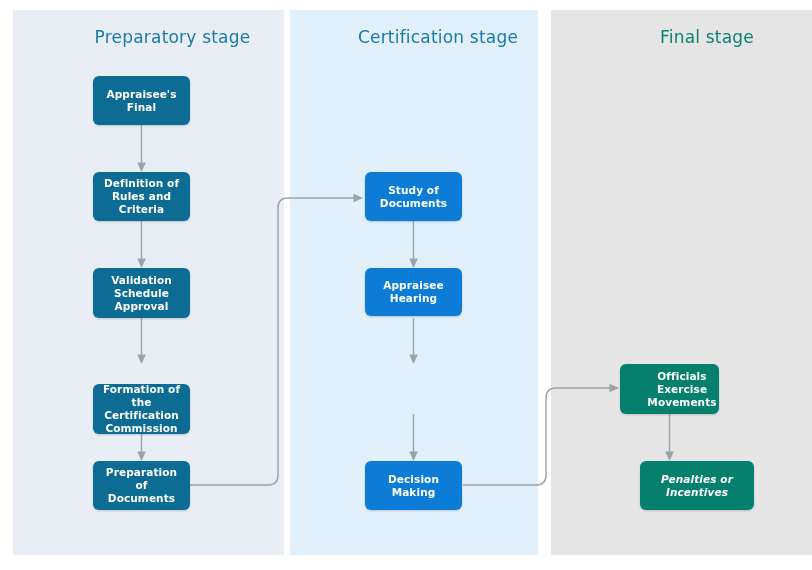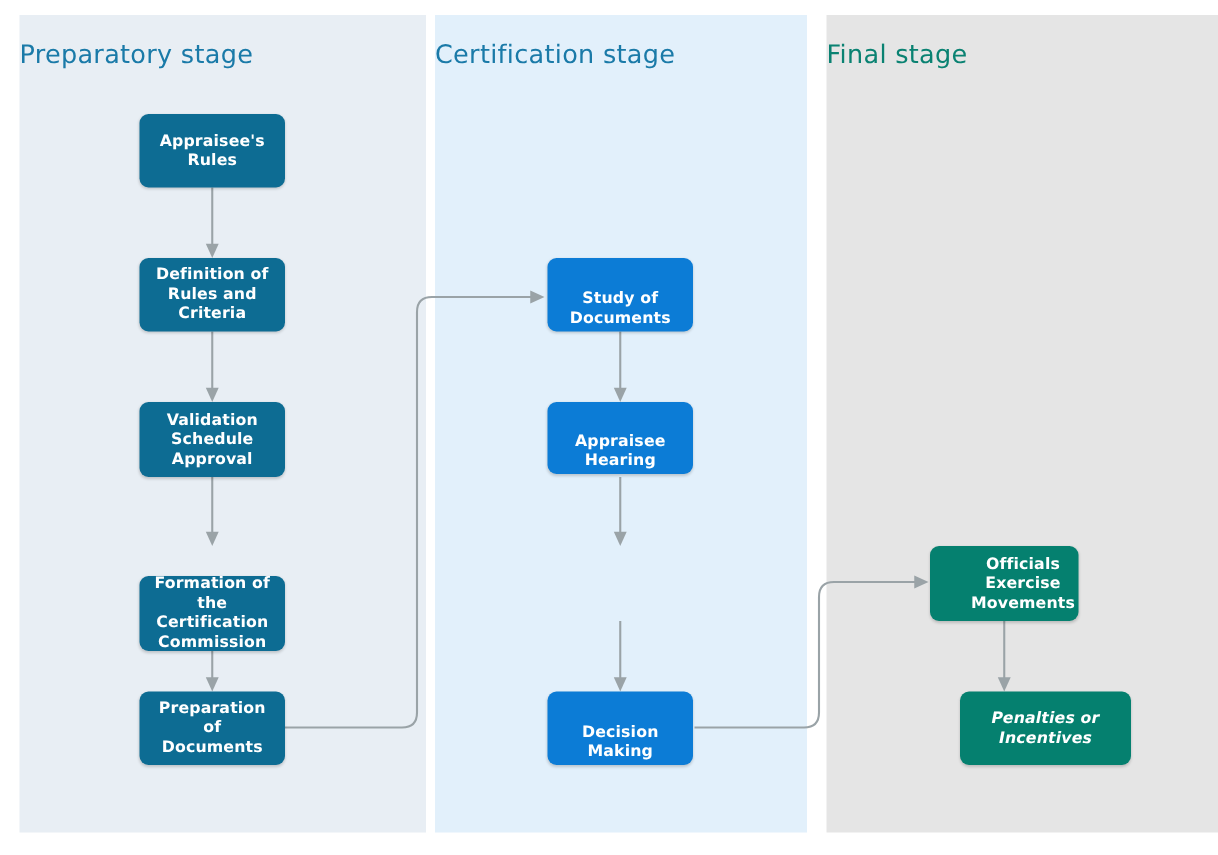--- a/index.html
+++ b/index.html
@@ -31,25 +31,26 @@
     box-sizing: border-box;
   }
   .stage-panel.prep   { left: 13px;  width: 271px; background: #e8eef4; }
   .stage-panel.cert   { left: 290px; width: 248px; background: #e2f0fb; }
   .stage-panel.final  { left: 551px; width: 264px; background: #e5e5e5; }
 
   .stage-title {
     position: absolute;
     top: 17px;
     width: 100%;
-    text-align: left;
+    text-align: center;
     font-size: 17px;
     font-weight: 400;
     letter-spacing: 0.2px;
     white-space: nowrap;
+    margin-left: 24px;
   }
   .stage-panel.prep  .stage-title { color: #1a7aa8; }
   .stage-panel.cert  .stage-title { color: #1a7aa8; }
   .stage-panel.final .stage-title { color: #0a8272; }
 
   .node {
     position: absolute;
     box-sizing: border-box;
     border-radius: 6px;
     display: flex;
@@ -58,21 +59,21 @@
     text-align: center;
     color: #ffffff;
     font-size: 10.5px;
     font-weight: 700;
     line-height: 13px;
     padding: 2px 6px;
     letter-spacing: 0.1px;
     box-shadow: 0 1px 2px rgba(0,0,0,0.18);
   }
   .node.prep  { background: #0d6c93; }
-  .node.cert  { background: #0c7cd6; align-items: flex-end; }
+  .node.cert  { background: #0c7cd6; }
   .node.final { background: #05806f; }
 
   svg.links {
     position: absolute;
     left: 0;
     top: 0;
     width: 812px;
     height: 570px;
     pointer-events: none;
   }
@@ -149,21 +150,21 @@
       <polygon class="arrowhead" points="619,388 609.5,383.7 609.5,392.3"></polygon>
     </g>
 
     <g>
       <line x1="669.5" y1="414" x2="669.5" y2="453"></line>
       <polygon class="arrowhead" points="669.5,461 665.2,451.5 673.8,451.5"></polygon>
     </g>
   </svg>
 
   <div class="node prep" style="left:93px;  top:76px;  width:97px; height:49px;">
-    <span>Appraisee's Rules</span>
+    <span>Appraisee's Final</span>
   </div>
 
   <div class="node prep" style="left:93px;  top:172px; width:97px; height:49px;">
     <span>Definition of<br>Rules and Criteria</span>
   </div>
 
   <div class="node prep" style="left:93px;  top:268px; width:97px; height:50px;">
     <span>Validation<br>Schedule<br>Approval</span>
   </div>
 

